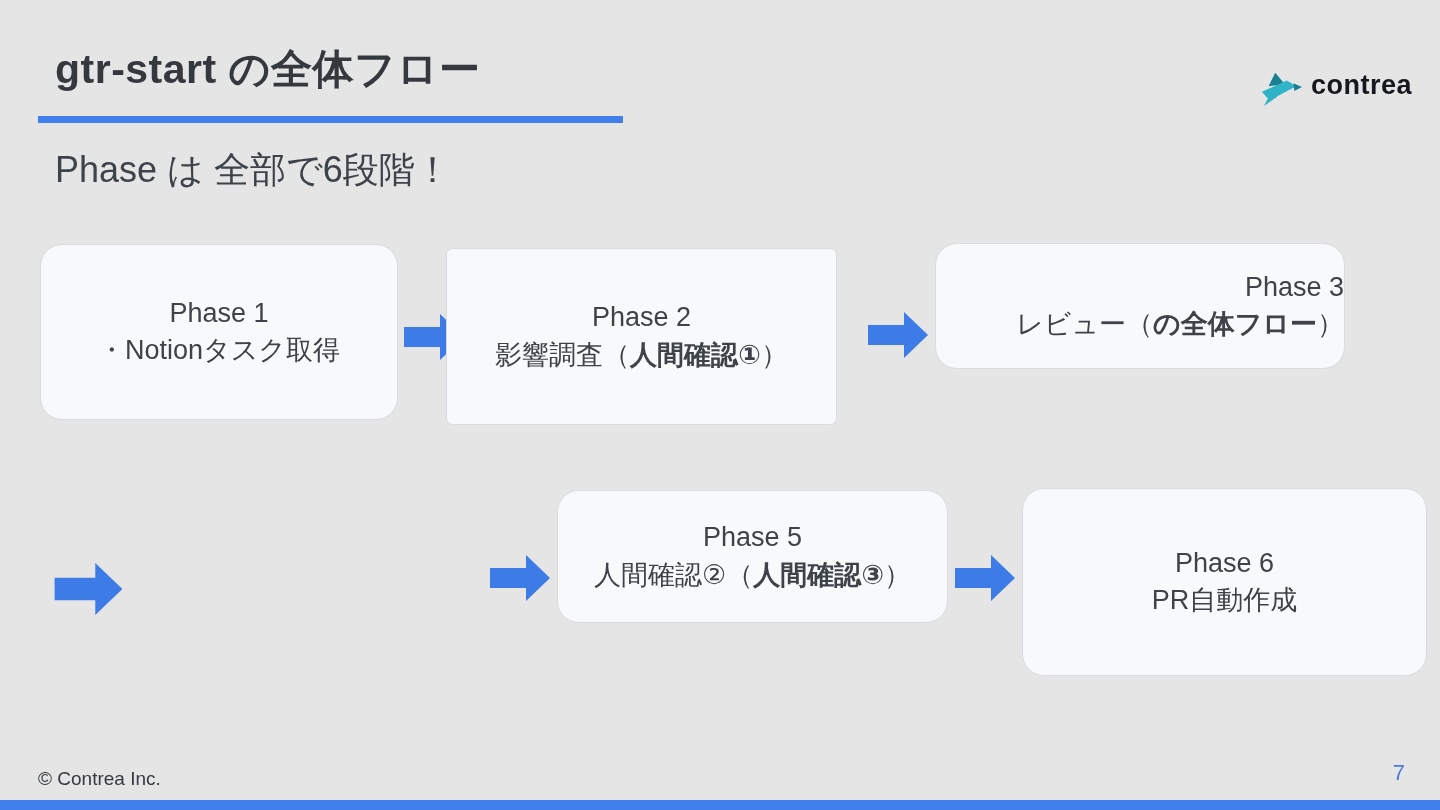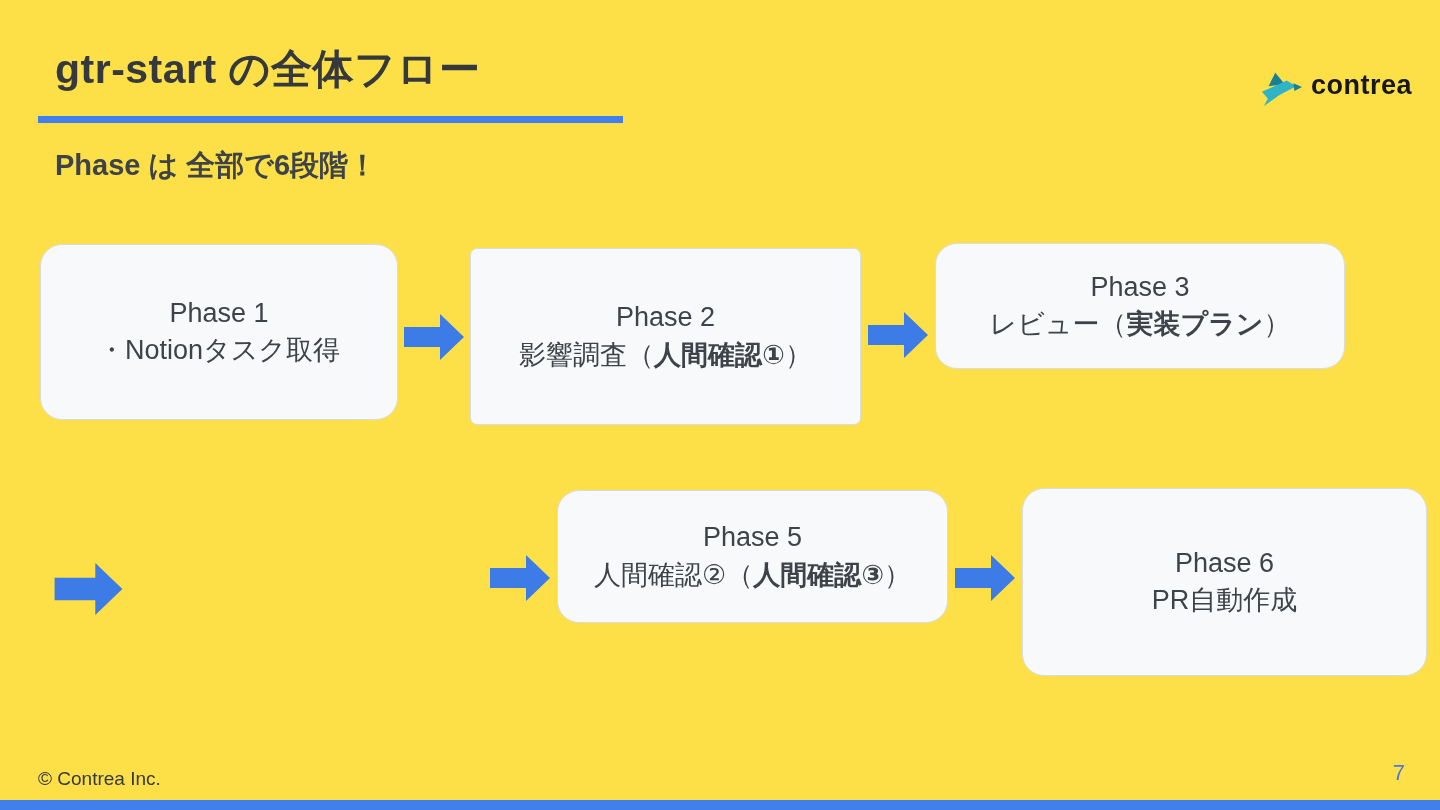--- a/index.html
+++ b/index.html
@@ -3,40 +3,40 @@
 <meta charset="utf-8">
 <style>
   :root{
     --accent:#417fec; --arrow:#3d7ce6; --box_bg:#f8f9fa; --box_border:#d9dce1;
     --title_text:#35393e; --body_text:#3e4349; --logo_teal:#2eb4c6;
     --logo_teal_dark:#1b7f93; --logo_text_color:#16181d; --page_number_color:#4d79dd;
   }
   *{margin:0;padding:0;box-sizing:border-box;}
   html,body{background:#ffffff;}
   body{font-family:"Liberation Sans","DejaVu Sans",sans-serif;}
-  .slide{position:relative;width:1440px;height:810px;background:#fde047;overflow:hidden;}
+  .slide{position:relative;width:1440px;height:810px;background:#e5e5e5;overflow:hidden;}
 
   .page-title{position:absolute;left:55px;top:42px;font-size:41px;font-weight:700;
     color:var(--title_text);letter-spacing:.5px;white-space:nowrap;}
   .title-underline{position:absolute;left:38px;top:116px;width:585px;height:7px;
     background:var(--accent);}
-  .subtitle{position:absolute;left:55px;top:146px;font-size:29px;font-weight:700;
+  .subtitle{position:absolute;left:55px;top:146px;font-size:36px;font-weight:400;
     color:var(--body_text);white-space:nowrap;}
 
   .logo{position:absolute;right:28px;top:70px;display:flex;align-items:flex-start;gap:9px;}
   .logo svg{display:block;}
   .logo-text{font-size:27px;font-weight:700;color:var(--logo_text_color);letter-spacing:.5px;}
 
   .pbox{position:absolute;background:var(--box_bg);border:1px solid var(--box_border);
     border-radius:22px;display:flex;flex-direction:column;justify-content:center;
     align-items:center;text-align:center;color:var(--body_text);font-size:27px;line-height:1.38;}
   .pbox .b{font-weight:700;}
   .pbox-1{left:40px;top:244px;width:358px;height:176px;}
-  .pbox-2{left:470px;top:248px;width:391px;height:177px;border-radius:7px;}
-  .pbox-3{left:935px;top:243px;width:410px;height:126px;}
+  .pbox-2{left:446px;top:248px;width:391px;height:177px;border-radius:7px;}
+  .pbox-3{left:935px;top:243px;width:410px;height:126px;align-items:flex-end;}
   .pbox-4{left:123px;top:490px;width:360px;height:177px;}
   .pbox-5{left:557px;top:490px;width:391px;height:133px;}
   .pbox-6{left:1022px;top:488px;width:405px;height:188px;}
 
   .arrow{position:absolute;width:60px;height:46px;}
   .arrow-1{left:404px;top:314px;}
   .arrow-2{left:868px;top:312px;}
   .arrow-entry{left:52px;top:563px;width:73px;height:52px;}
   .arrow-3{left:490px;top:555px;}
   .arrow-4{left:955px;top:555px;}
@@ -78,21 +78,21 @@
     <div><span>影響調査（</span><span class="b">人間確認①</span><span>）</span></div>
     <div></div>
   </div>
 
   <svg class="arrow arrow-2" viewBox="0 0 60 46">
     <polygon points="0,13 36,13 36,0 60,23 36,46 36,33 0,33" fill="#3d7ce6"></polygon>
   </svg>
 
   <div class="pbox pbox-3">
     <div>Phase 3</div>
-    <div><span>レビュー（</span><span class="b">実装プラン</span><span>）</span></div>
+    <div><span>レビュー（</span><span class="b">の全体フロー</span><span>）</span></div>
     <div></div>
   </div>
 
   <svg class="arrow arrow-entry" viewBox="0 0 60 46">
     <polygon points="0,13 36,13 36,0 60,23 36,46 36,33 0,33" fill="#3d7ce6"></polygon>
   </svg>
 
 
   <svg class="arrow arrow-3" viewBox="0 0 60 46">
     <polygon points="0,13 36,13 36,0 60,23 36,46 36,33 0,33" fill="#3d7ce6"></polygon>

